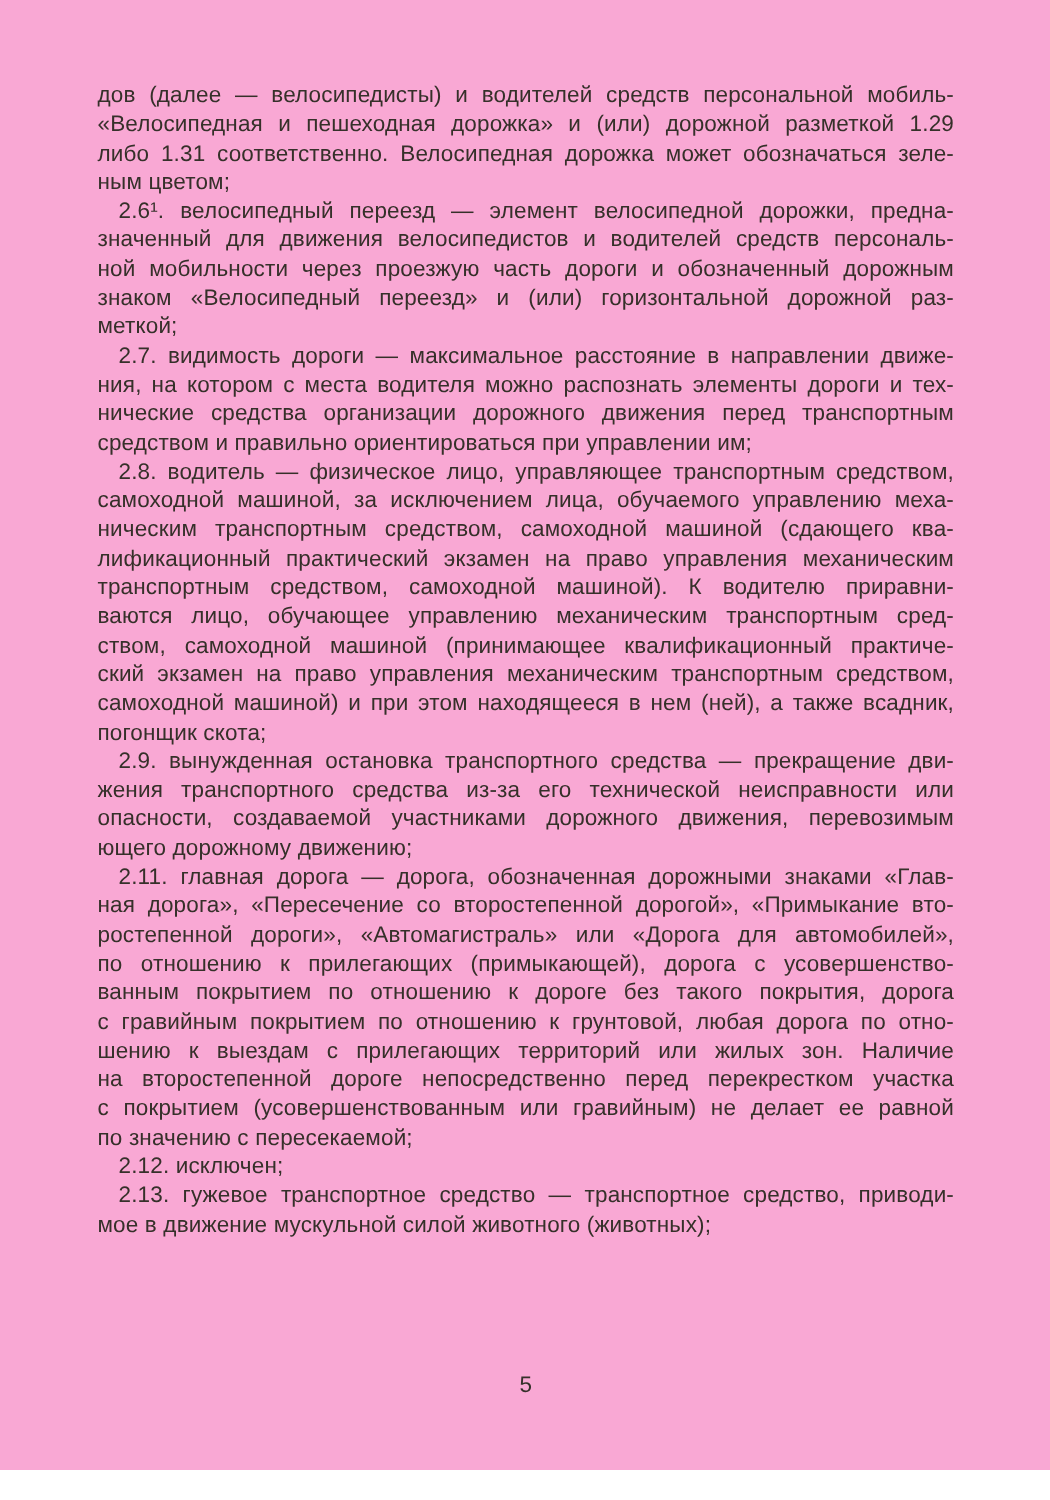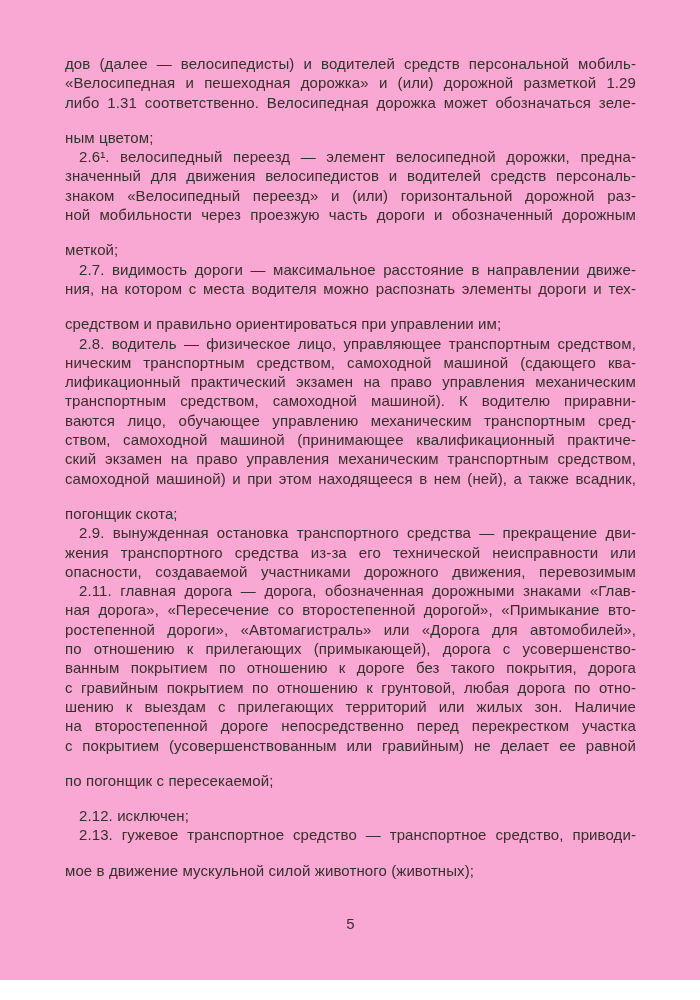--- a/index.html
+++ b/index.html
@@ -28,21 +28,20 @@
     margin: 0;
     padding: 0;
   }
   .line {
     text-align: justify;
     text-align-last: justify;
     white-space: normal;
   }
   .line.last {
     text-align-last: left;
-    margin-top: 16px;
   }
   .para.indent .line.first {
     text-indent: 14px;
   }
   .page-number {
     position: absolute;
     left: 65px;
     top: 915px;
     width: 571px;
     text-align: center;
@@ -56,56 +55,59 @@
   <div class="content" id="content" style="color: rgb(54, 48, 42);">
       <div class="para">
         <div class="line first">дов (далее — велосипедисты) и водителей средств персональной мобиль-</div>
         <div class="line">«Велосипедная и пешеходная дорожка» и (или) дорожной разметкой 1.29</div>
         <div class="line">либо 1.31 соответственно. Велосипедная дорожка может обозначаться зеле-</div>
         <div class="line last">ным цветом;</div>
       </div>
       <div class="para indent">
         <div class="line first">2.6¹. велосипедный переезд — элемент велосипедной дорожки, предна-</div>
         <div class="line">значенный для движения велосипедистов и водителей средств персональ-</div>
+        <div class="line">ной мобильности через проезжую часть дороги и обозначенный дорожным</div>
         <div class="line">знаком «Велосипедный переезд» и (или) горизонтальной дорожной раз-</div>
-        <div class="line">ной мобильности через проезжую часть дороги и обозначенный дорожным</div>
         <div class="line last">меткой;</div>
       </div>
       <div class="para indent">
         <div class="line first">2.7. видимость дороги — максимальное расстояние в направлении движе-</div>
         <div class="line">ния, на котором с места водителя можно распознать элементы дороги и тех-</div>
+        <div class="line">нические средства организации дорожного движения перед транспортным</div>
         <div class="line last">средством и правильно ориентироваться при управлении им;</div>
       </div>
       <div class="para indent">
         <div class="line first">2.8. водитель — физическое лицо, управляющее транспортным средством,</div>
+        <div class="line">самоходной машиной, за исключением лица, обучаемого управлению меха-</div>
         <div class="line">ническим транспортным средством, самоходной машиной (сдающего ква-</div>
         <div class="line">лификационный практический экзамен на право управления механическим</div>
         <div class="line">транспортным средством, самоходной машиной). К водителю приравни-</div>
         <div class="line">ваются лицо, обучающее управлению механическим транспортным сред-</div>
         <div class="line">ством, самоходной машиной (принимающее квалификационный практиче-</div>
         <div class="line">ский экзамен на право управления механическим транспортным средством,</div>
         <div class="line">самоходной машиной) и при этом находящееся в нем (ней), а также всадник,</div>
         <div class="line last">погонщик скота;</div>
       </div>
       <div class="para indent">
         <div class="line first">2.9. вынужденная остановка транспортного средства — прекращение дви-</div>
         <div class="line">жения транспортного средства из-за его технической неисправности или</div>
         <div class="line">опасности, создаваемой участниками дорожного движения, перевозимым</div>
+        <div class="line last">ющего дорожному движению;</div>
       </div>
       <div class="para indent">
         <div class="line first">2.11. главная дорога — дорога, обозначенная дорожными знаками «Глав-</div>
         <div class="line">ная дорога», «Пересечение со второстепенной дорогой», «Примыкание вто-</div>
         <div class="line">ростепенной дороги», «Автомагистраль» или «Дорога для автомобилей»,</div>
         <div class="line">по отношению к прилегающих (примыкающей), дорога с усовершенство-</div>
         <div class="line">ванным покрытием по отношению к дороге без такого покрытия, дорога</div>
         <div class="line">с гравийным покрытием по отношению к грунтовой, любая дорога по отно-</div>
         <div class="line">шению к выездам с прилегающих территорий или жилых зон. Наличие</div>
         <div class="line">на второстепенной дороге непосредственно перед перекрестком участка</div>
         <div class="line">с покрытием (усовершенствованным или гравийным) не делает ее равной</div>
-        <div class="line last">по погонщик с пересекаемой;</div>
+        <div class="line last">по значению с пересекаемой;</div>
       </div>
       <div class="para indent">
         <div class="line first last">2.12. исключен;</div>
       </div>
       <div class="para indent">
         <div class="line first">2.13. гужевое транспортное средство — транспортное средство, приводи-</div>
         <div class="line last">мое в движение мускульной силой животного (животных);</div>
       </div>
     </div>
   <div class="page-number" style="color: rgb(54, 48, 42);">5</div>

